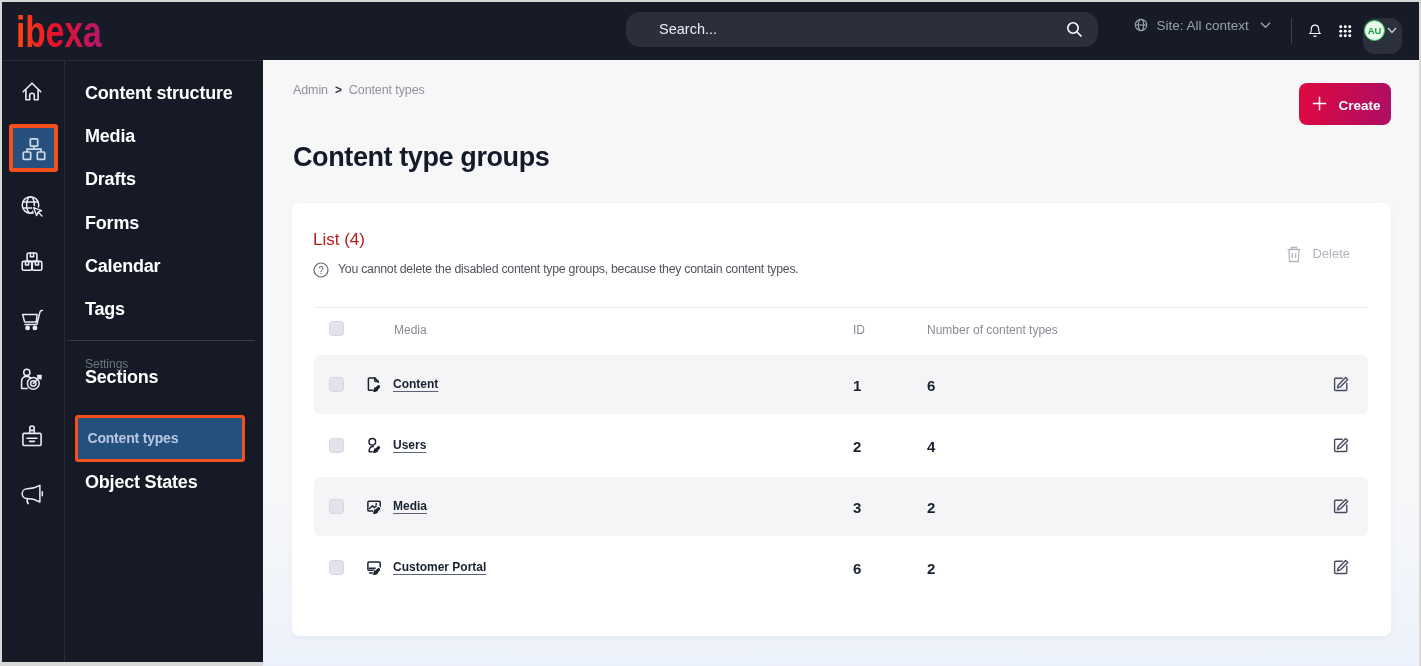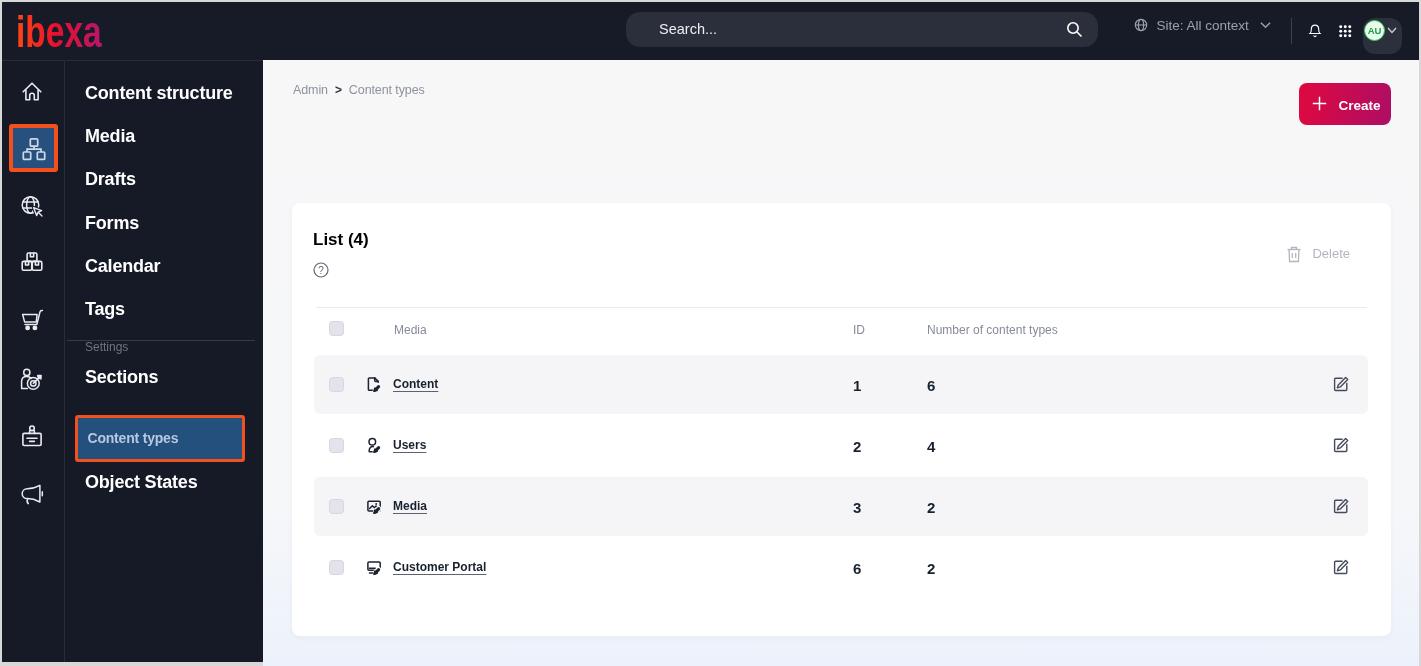--- a/index.html
+++ b/index.html
@@ -20,33 +20,33 @@
 #avatar .circ { position:absolute; left:1.5px; top:1.5px; width:21px; height:21px; border-radius:50%; background:#eafaed; border:1.5px solid #34c75a; color:#16a348; font-size:9.5px; font-weight:bold; display:flex; align-items:center; justify-content:center; }
 #avatar svg { position:absolute; right:4.5px; top:8.5px; }
 
 #rail { position:absolute; left:0; top:58px; width:63px; bottom:0; background:#151a26; border-top:1px solid #272c37; border-right:1px solid #272c37; }
 #menu { position:absolute; left:64px; top:58px; width:197px; bottom:0; background:#151a26; border-top:1px solid #272c37; }
 .railicon { position:absolute; left:17.5px; width:24px; height:24px; }
 #selbox { position:absolute; left:7px; top:63px; width:49px; height:48px; background:#27507f; border:4px solid #f4501e; border-radius:3px; }
 #selbox svg { position:absolute; left:8px; top:7.5px; }
 .mitem { position:absolute; left:19px; font-size:18px; font-weight:bold; letter-spacing:-0.2px; color:#fff; }
 #menudiv { position:absolute; left:1px; top:279px; width:188px; height:1px; background:#363b47; }
-#settingslab { position:absolute; left:19px; top:279px; font-size:12px; color:#6e7482; font-weight:normal; }
+#settingslab { position:absolute; left:19px; top:296px; font-size:12px; color:#6e7482; font-weight:normal; }
 #ctbox { position:absolute; left:8.5px; top:353.5px; width:170px; height:47px; background:#24507e; border:3.5px solid #f4501e; border-radius:3px; }
 #ctbox span { position:absolute; left:10px; top:12px; font-size:14px; font-weight:bold; letter-spacing:-0.2px; color:#b9c8e0; }
 
 #content { position:absolute; left:261px; top:58px; width:1156px; height:632px; background:linear-gradient(180deg,#f7f7f8 0%,#f6f7f9 70%,#eef3fb 92%,#e9effb 100%); }
 #crumbs { position:absolute; left:30px; top:23px; font-size:12.5px; letter-spacing:-0.1px; color:#8e929e; }
 #crumbs b { color:#2f3644; font-size:12px; padding:0 7px; }
 #createbtn { position:absolute; left:1036px; top:23px; width:92px; height:42px; border-radius:8px; background:linear-gradient(100deg,#e0083f 0%,#ad0e65 100%); color:#fff;padding-left:20px; }
 #createbtn .plus { position:absolute; left:13px; top:13px; }
 #createbtn .lab { position:absolute; left:39.5px; top:14.5px; font-size:13.5px; font-weight:bold; }
 #h1 { position:absolute; left:30px; top:82px; font-size:27px; font-weight:bold; color:#131b2a; letter-spacing:-0.4px; }
 #card { position:absolute; left:29px; top:143px; width:1099px; height:433px; background:#fff; border-radius:8px; box-shadow:0 2px 6px rgba(20,25,40,0.04); }
-#listtitle { position:absolute; left:21px; top:27px; font-size:17px; font-weight:bold; color:#000000; }
+#listtitle { position:absolute; left:21px; top:27px; font-size:17px; font-weight:normal; color:#b91c1c; }
 #inforow { position:absolute; left:21px; top:55px; width:800px; height:20px; font-size:12.3px; letter-spacing:-0.25px; color:#50545f; }
 #inforow .txt { position:absolute; left:25px; top:4px; }
 #deleterow { position:absolute; right:41px; top:43px; color:#b2b5c0; font-size:13px; }
 #deleterow svg { position:absolute; left:-26px; top:0px; }
 #cardsep { position:absolute; left:24px; top:104px; width:1051px; height:1px; background:#e9e9ee; }
 .hdr { position:absolute; top:120px; font-size:12px; color:#878b99; }
 .chk { position:absolute; width:14.5px; height:14.5px; background:#e3e4eb; border:1px solid #d4d6e0; border-radius:3.5px; }
 .row { position:absolute; left:22px; width:1054px; height:59px; border-radius:6px; }
 .row.striped { background:#f5f5f7; }
 .row .chk { left:15px; top:22px; }
@@ -184,27 +184,29 @@
   </div>
 
   <div id="content">
     <div id="crumbs">Admin<b>&gt;</b>Content types</div>
     <div id="createbtn">
         <span class="plus"><svg width="15" height="15" viewBox="0 0 15 15" fill="none" stroke="#ffffff" stroke-width="1.5">
             <path d="M7.5 0.8 V14.2 M0.8 7.5 H14.2"></path>
           </svg></span>
         <span class="lab">Create</span>
       </div>
+    <div id="h1">Content type groups</div>
     <div id="card">
       <div id="listtitle">List (4)</div>
       <div id="inforow">
         <svg width="16" height="16" viewBox="0 0 16 16" style="position:absolute;left:0;top:4px">
             <circle cx="8" cy="8" r="7" fill="none" stroke="#626875" stroke-width="1.2"></circle>
             <text x="8" y="11.5" text-anchor="middle" font-size="10" fill="#626875">?</text>
           </svg>
+        <span class="txt">You cannot delete the disabled content type groups, because they contain content types.</span>
       </div>
       <div id="deleterow">
         <svg width="16" height="17" viewBox="0 0 16 17" fill="none" stroke="#b2b5c0" stroke-width="1.3">
             <path d="M1.5 3.5 H14.5"></path>
             <path d="M5.5 3.5 V1.5 H10.5 V3.5"></path>
             <path d="M3 3.5 L3.6 15.5 H12.4 L13 3.5"></path>
             <path d="M6.3 7 V12 M9.7 7 V12"></path>
           </svg>
         <span>Delete</span>
       </div>

